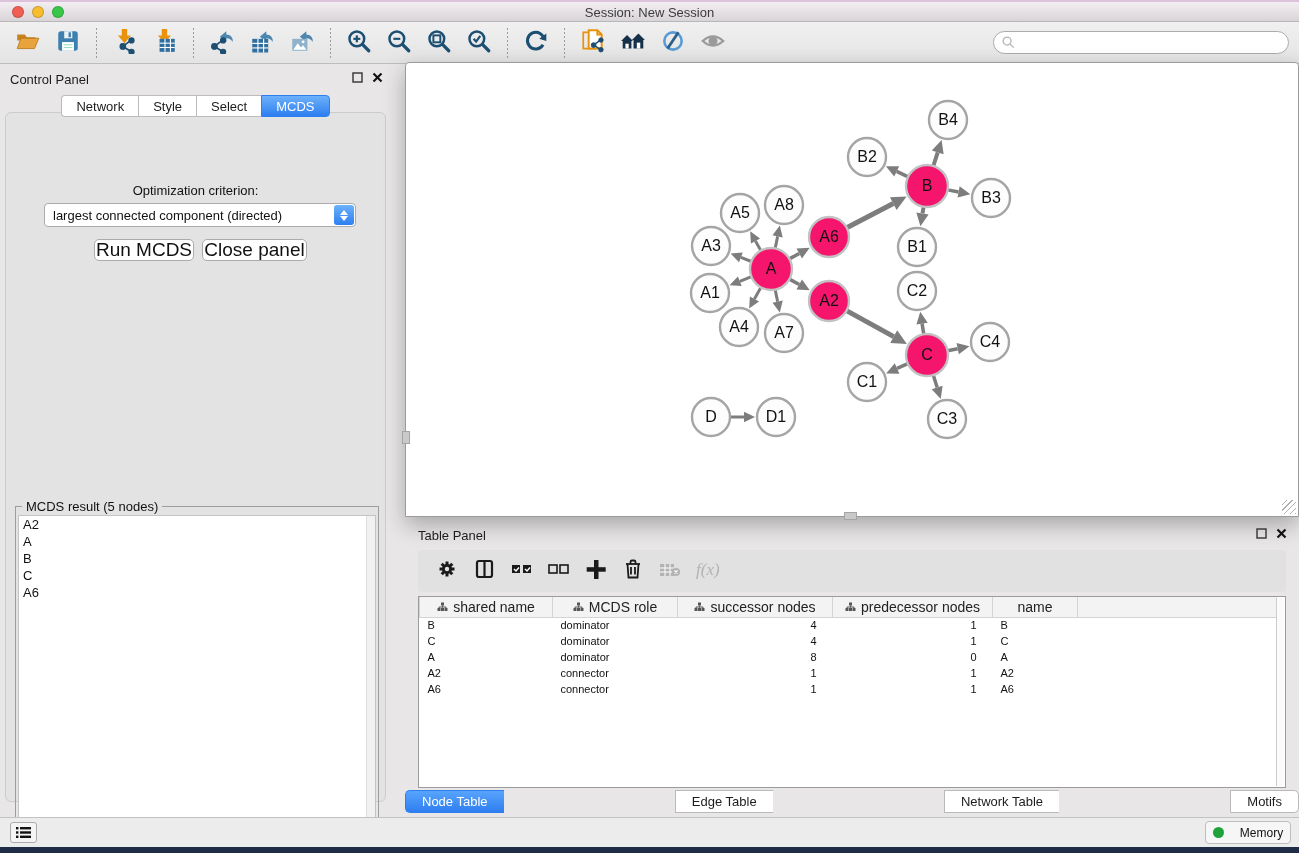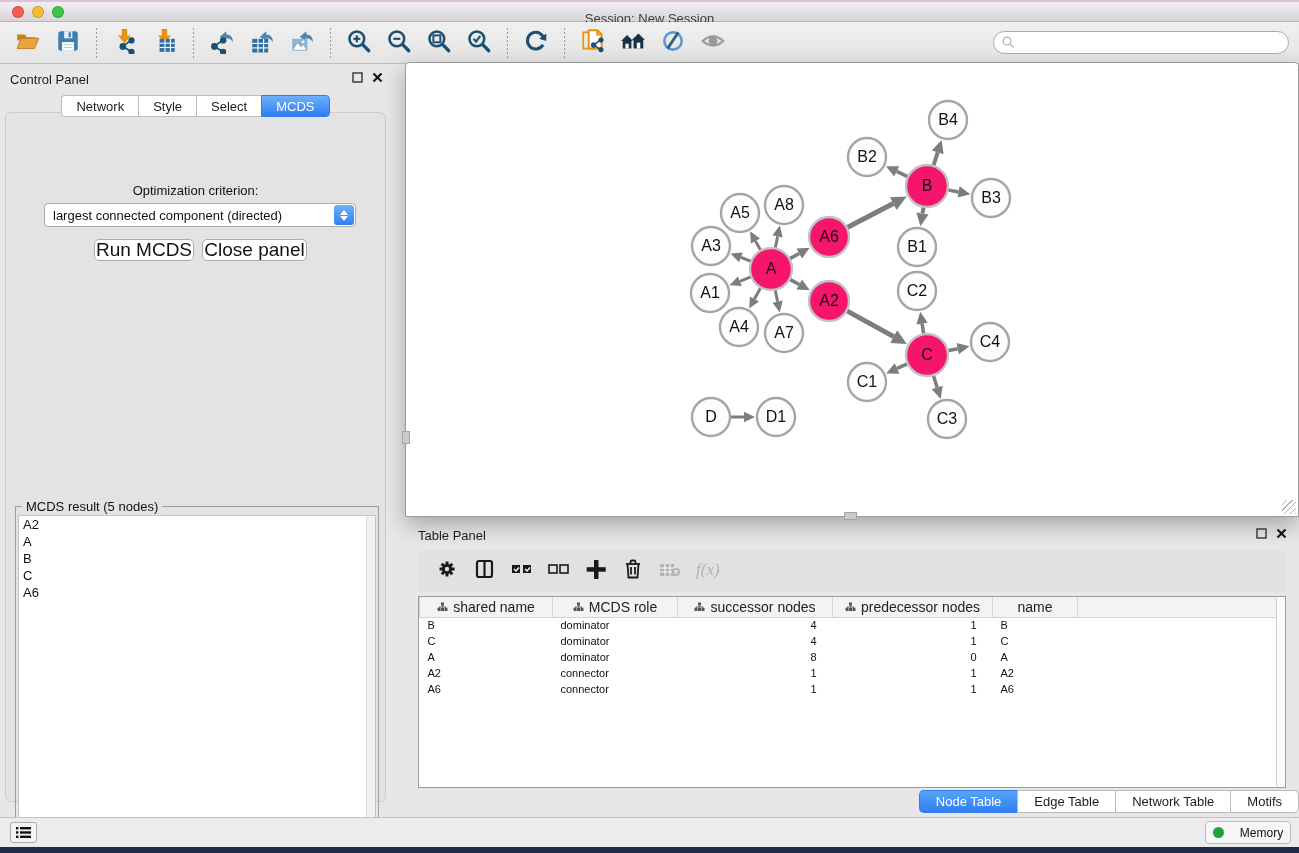--- a/index.html
+++ b/index.html
@@ -3,21 +3,21 @@
 <meta charset="utf-8">
 <style>
   * { margin:0; padding:0; box-sizing:border-box; }
   html,body { width:1299px; height:853px; overflow:hidden;
     font-family:"Liberation Sans", sans-serif; background:#e8e6e6; }
 
   
   #titlebar { position:absolute; left:0; top:0; width:1299px; height:22px;
     background:linear-gradient(#f2eef2,#d8d4d8); border-top:2px solid #ddc2dc;
     border-bottom:1px solid #b9b6b9; }
-  #titlebar .title { position:absolute; left:0; right:0; top:9px; text-align:center;
+  #titlebar .title { position:absolute; left:0; right:0; top:3px; text-align:center;
     font-size:13px; color:#3c3c3c; }
   .lights { position:absolute; display:flex; gap:8px; }
   .light { width:12px; height:12px; border-radius:50%; border:1px solid rgba(0,0,0,.18); }
   .light.red{ background:#f25e52;} .light.yellow{ background:#f7bd2f;} .light.green{ background:#39c74a;}
 
   #toolbar { position:absolute; left:0; top:22px; width:1299px; height:42px;
     background:linear-gradient(#f0f0f0,#e4e4e4); border-bottom:1px solid #bdbdbd;
     display:flex; align-items:center; padding-left:8px; }
   .tb-icon { width:40px; height:36px; display:flex; align-items:center; justify-content:center; }
   .tb-sep { width:1px; height:30px; margin:0 8px;
@@ -81,21 +81,21 @@
   .tp-icon { width:31px; height:32px; display:flex; align-items:center; justify-content:center; }
   #tp-table { position:absolute; left:13px; top:76px; width:868px; height:192px; background:#fff;
     border:1px solid #9b9b9b; }
   #tp-scroll { position:absolute; right:1px; top:1px; bottom:1px; width:8px; background:#fbfbfb; border-left:1px solid #ccc; }
   table { border-collapse:collapse; table-layout:fixed; }
   th { background:#f3f3f3; border:1px solid #d4d4d4; border-top:none; height:20px;
     font-size:14px; font-weight:normal; color:#222; }
   th .th-inner { display:flex; align-items:center; justify-content:center; gap:5px; }
   td { font-size:11px; color:#111; height:16px; padding:0; white-space:nowrap; }
   td.al { padding-left:8px; text-align:left; } td.ar { padding-right:16px; text-align:right; }
-  #tp-tabs { position:absolute; left:0; right:0; top:270px; display:flex; justify-content:flex-end; }
+  #tp-tabs { position:absolute; left:0; right:0; top:270px; display:flex; justify-content:space-between; }
   .tp-tab { height:23px; padding:0 16px; background:#fff; border:1px solid #b9b9b9; border-right:none;
     font-size:13px; color:#1c1c1c; display:flex; align-items:center; }
   .tp-tab:first-child { border-radius:5px 0 0 5px; }
   .tp-tab:last-child { border-right:1px solid #b9b9b9; border-radius:0 5px 5px 0; }
   .tp-tab.active { background:linear-gradient(#58a4fc,#2e7ef0); border-color:#2e7ef0; color:#fff; }
 
   
   #statusbar { position:absolute; left:0; top:817px; width:1299px; height:30px;
     background:#ececec; border-top:1px solid #c2c2c2; }
   #list-btn { position:absolute; left:10px; top:4px; width:27px; height:21px; background:#f4f4f4;

